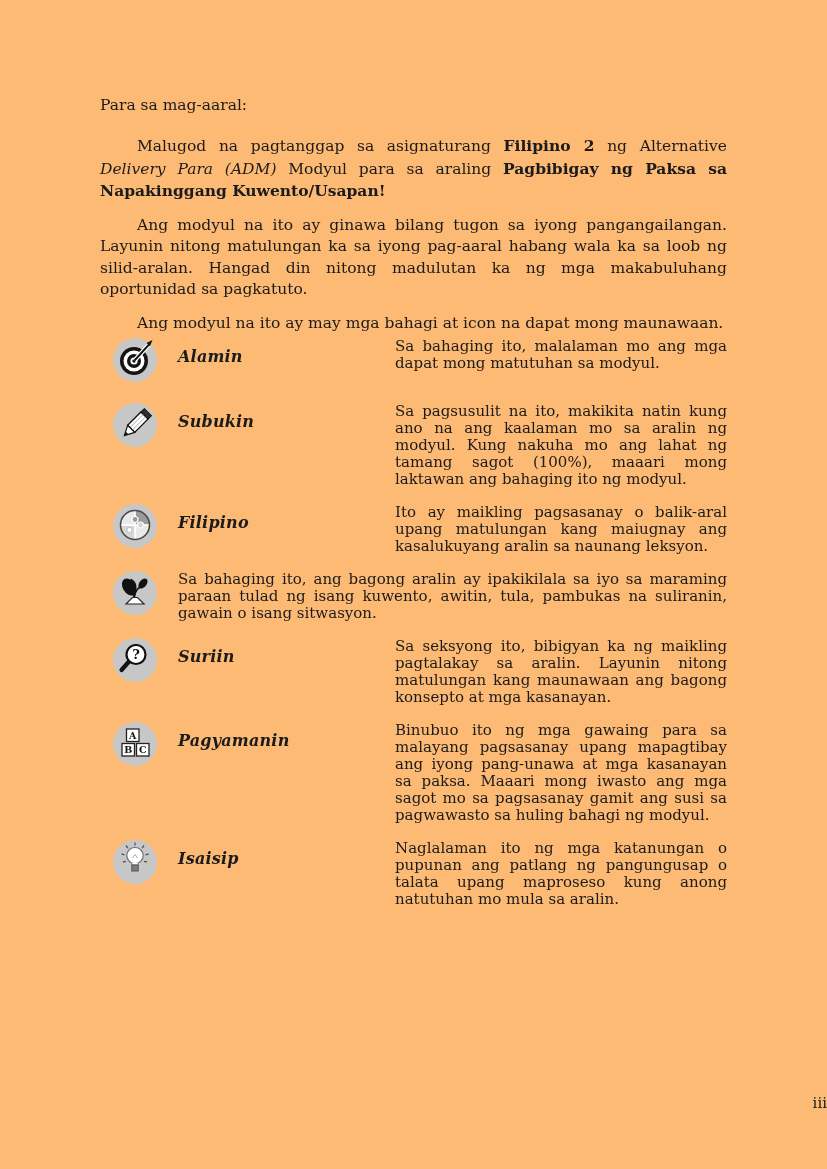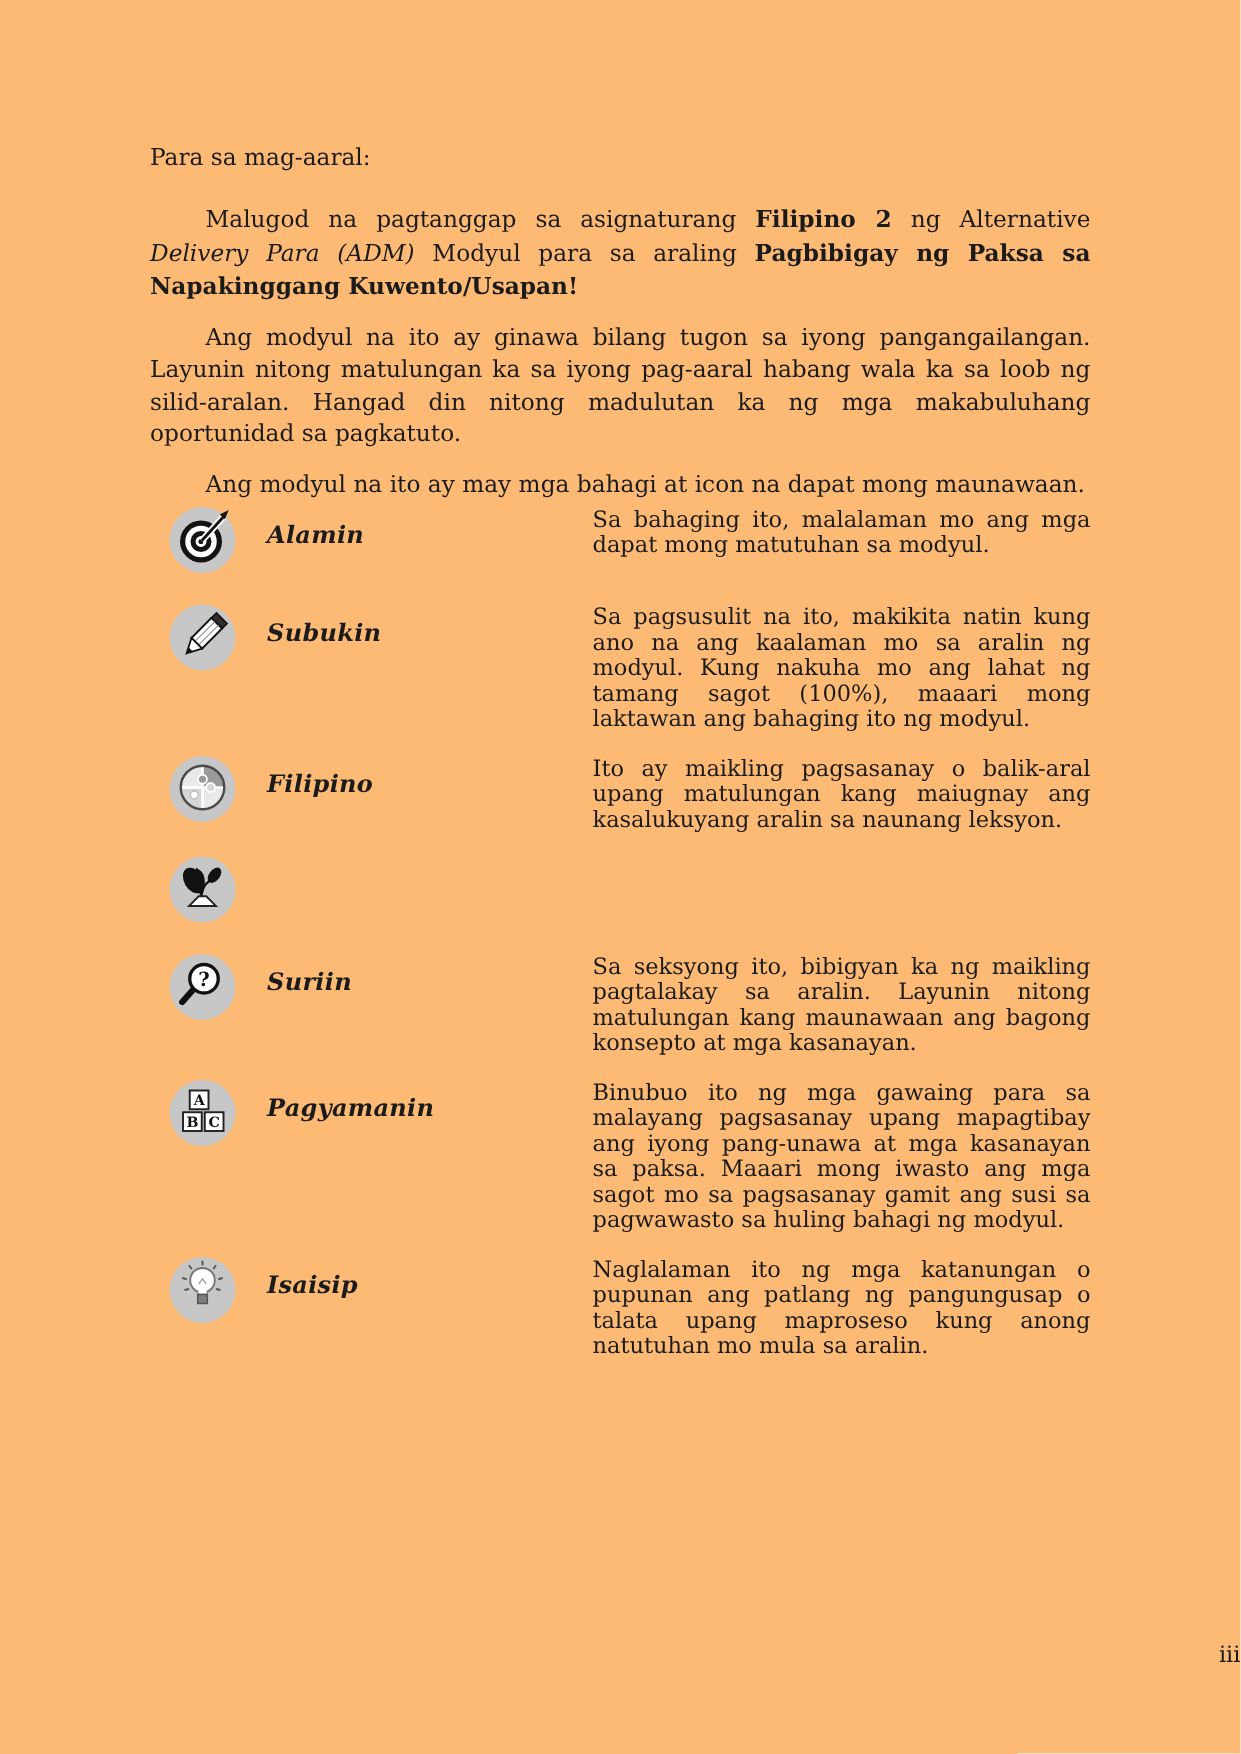--- a/index.html
+++ b/index.html
@@ -154,20 +154,21 @@
             <svg width="46" height="46" viewBox="0 0 46 46">
               <circle cx="23" cy="23" r="22" fill="#c7c7c7"></circle>
               <path d="M22 30 C22 24 23.5 20 28.5 16.5" stroke="#111111" stroke-width="1.6" fill="none"></path>
               <path d="M21.5 28 C20.5 20 15 15 19 8.5 L21 10 C26 13 25 22 22.5 28 Z" fill="#111111"></path>
               <ellipse cx="17" cy="17" rx="6.2" ry="9.2" transform="rotate(-30 17 17)" fill="#111111"></ellipse>
               <ellipse cx="31" cy="13.5" rx="3.6" ry="5.8" transform="rotate(38 31 13.5)" fill="#111111"></ellipse>
               <polygon points="14,34 32,34 25.5,27.5 20.5,27.5" fill="#ffffff" stroke="#222222" stroke-width="1.2"></polygon>
             </svg>
           </span>
         </div>
+        <div class="desc-cell">Sa bahaging ito, ang bagong aralin ay ipakikilala sa iyo sa maraming paraan tulad ng isang kuwento, awitin, tula, pambukas na suliranin, gawain o isang sitwasyon.</div>
       </div>
 
       <div class="row">
         <div class="icon-cell">
           <span class="icon">
             <svg width="46" height="46" viewBox="0 0 46 46">
               <circle cx="23" cy="23" r="22" fill="#c7c7c7"></circle>
               <line x1="17" y1="24.5" x2="9.5" y2="33" stroke="#111111" stroke-width="4.2" stroke-linecap="round"></line>
               <circle cx="24" cy="17.5" r="9.5" fill="#ffffff" stroke="#111111" stroke-width="2.2"></circle>
               <text x="24" y="22" text-anchor="middle" font-family="DejaVu Serif, serif" font-size="13" font-weight="bold" fill="#111111">?</text>

